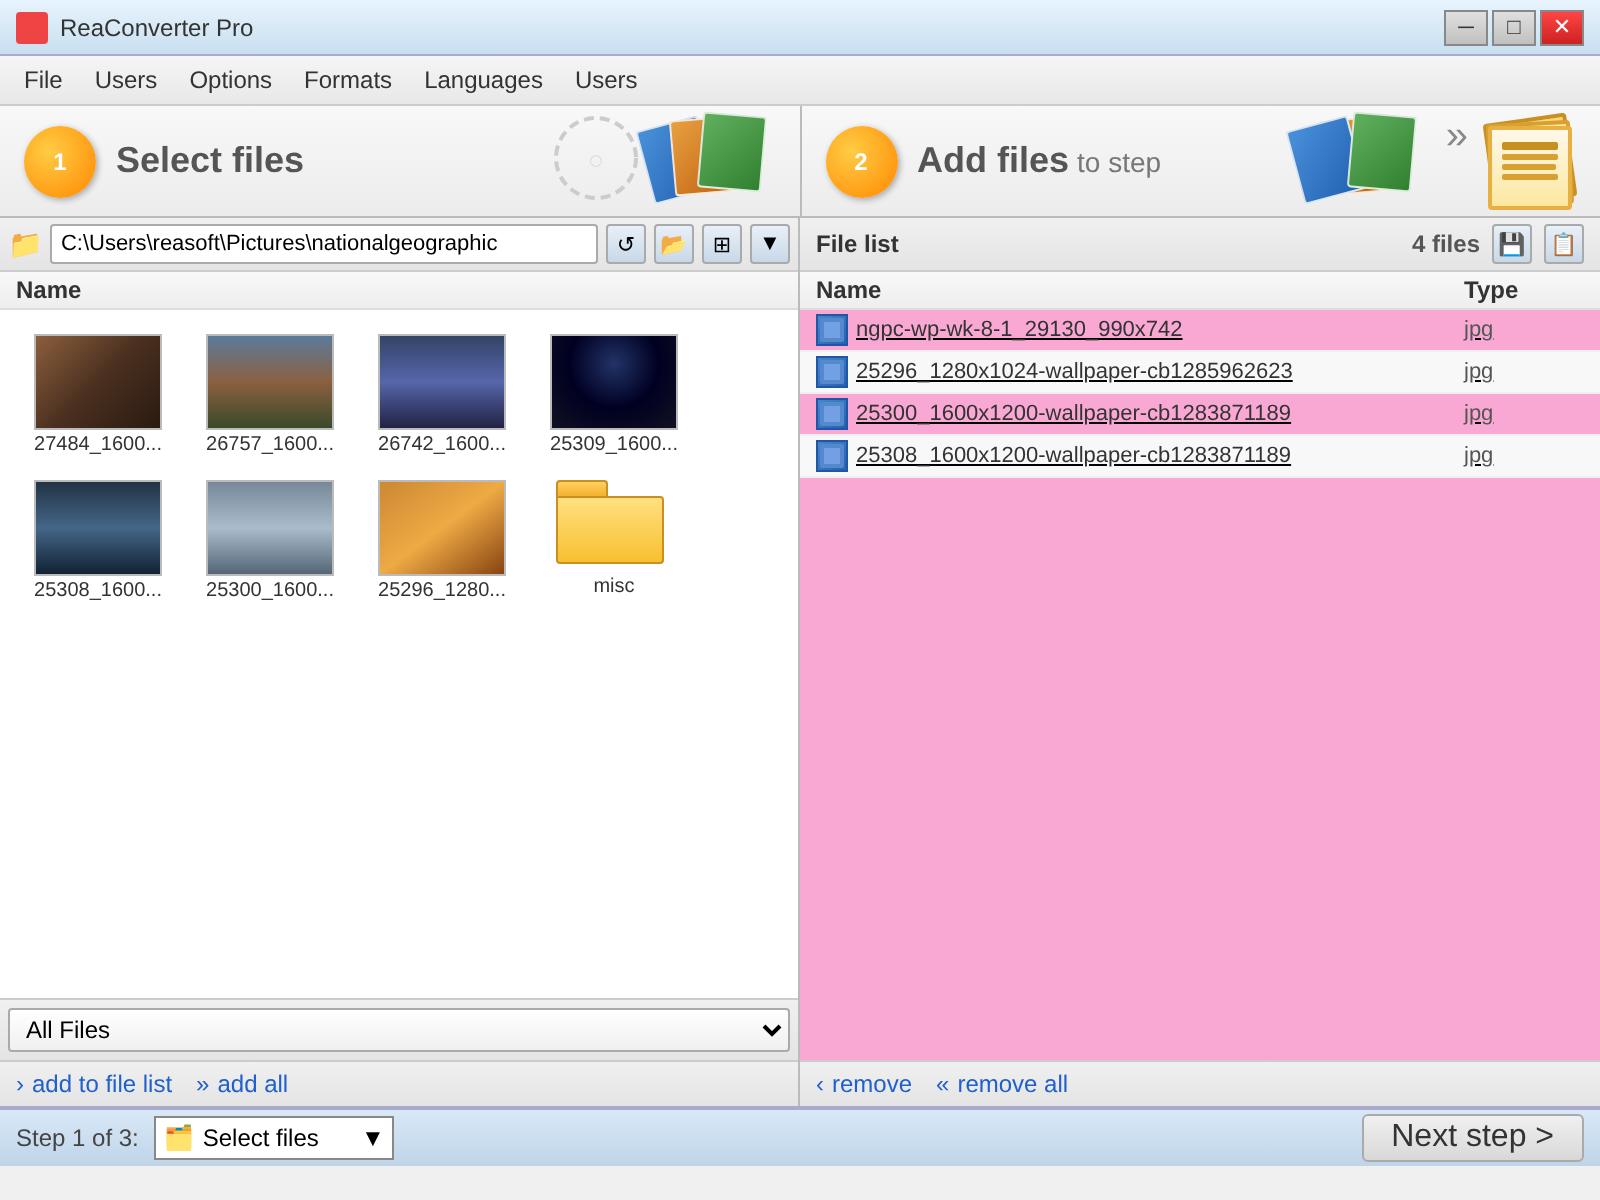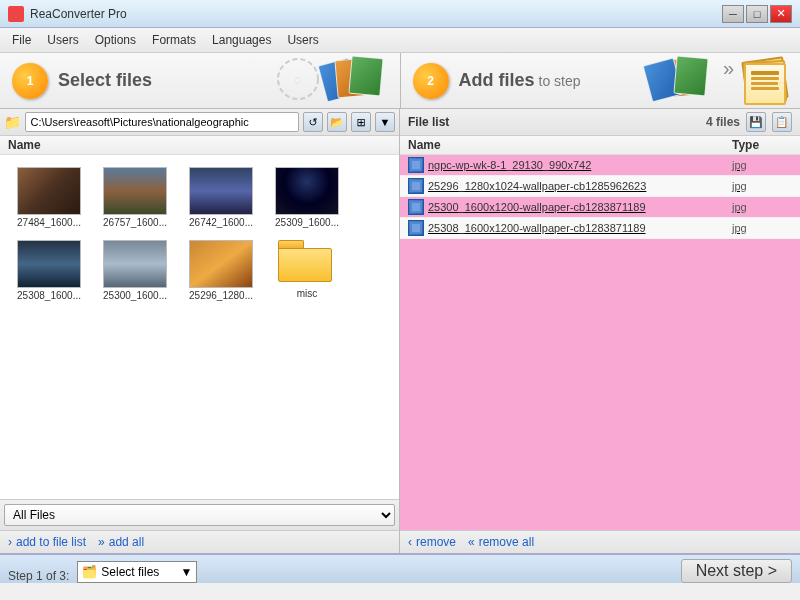--- a/index.html
+++ b/index.html
@@ -309,21 +309,21 @@
       background: linear-gradient(to bottom, #f0f0f0, #e4e4e4);
       border-top: 1px solid #ccc;
     }
 
     
     .status-bar {
       height: 30px;
       background: linear-gradient(to bottom, #d8e8f8, #c0d4e8);
       border-top: 2px solid #aac;
       display: flex;
-      align-items: flex-end;
+      align-items: center;
       padding: 0 8px;
       gap: 8px;
     }
 
     .step-indicator {
       color: #444; font-size: 12px;
     }
 
     .step-dropdown {
       display: flex; align-items: center;

